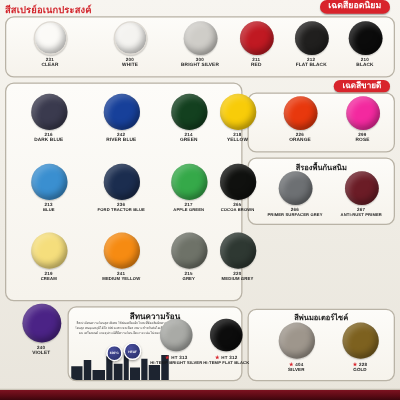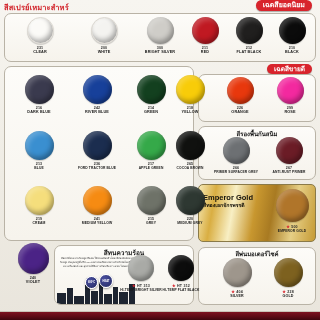--- a/index.html
+++ b/index.html
@@ -92,50 +92,36 @@
   }
   .gold-en { font-size:7.5px; font-weight:bold; color:#14110a; line-height:1; }
   .gold-th { font-size:5.2px; font-weight:bold; color:#14110a; line-height:1; margin-top:1.5px;}
   .gold-right { position:absolute; right:3px; top:4px; text-align:center; width:40px;}
 </style>
 </head>
 <body>
 
 <div class="page">
 
-  <div class="thai-head" style="left:4px; top:1px; font-size:7.5px;">สีสเปรย์เหมาะสำหร์</div>
+  <div class="thai-head" style="left:4px; top:1px; font-size:7.5px;">สีสเปรย์อเนกประสงค์</div>
 
   <div class="pill" style="right:8px; top:0px; font-size:7px;">เฉดสียอดนิยม</div>
 
   <div class="panel" style="left:4px; top:13px; width:312px; height:49px;"></div>
 
   <div class="panel" style="left:4px; top:66px; width:190px; height:175px;"></div>
 
   <div class="pill" style="right:8px; top:64px; font-size:6.5px;">เฉดสีขายดี</div>
 
   <div class="panel" style="left:198px; top:74px; width:118px; height:48px;"></div>
 
   <div class="panel" style="left:198px; top:126px; width:118px; height:54px;">
     <div class="panel-title" style="top:2px; font-size:6px;">สีรองพื้นกันสนิม</div>
   </div>
 
-  <div class="gold-panel" style="left:198px; top:184px; width:118px; height:58px;">
-    <div class="gold-inner">
-      <div class="gold-en">Emperor Gold</div>
-      <div class="gold-th">สีทองเอกจักรพรรดิ</div>
-    </div>
-    <div class="gold-right">
-      <div class="dot" id="goldDot" style="width: 33px; height: 33px; background: rgb(176, 117, 42);"></div>
-      <div class="code">
-        <span class="star">★</span>
-        <span>500</span>
-      </div>
-      <div class="nm" style="font-size:3.3px;">EMPEROR GOLD</div>
-    </div>
-  </div>
 
   <div class="panel" style="left:198px; top:247px; width:118px; height:58px;">
     <div class="panel-title" style="top:1px; font-size:6px;">สีพ่นมอเตอร์ไซค์</div>
   </div>
 
   <div class="panel" style="left:54px; top:245px; width:140px; height:60px; overflow:hidden;">
     <div class="panel-title" style="top:2px; font-size:6.5px;">สีทนความร้อน</div>
     <div class="heat-body" style="left:4px; top:11px; width:78px;">สีสเปรย์ทนความร้อนสูตรพิเศษ ใช้พ่นเคลือบผิวโลหะที่ต้องสัมผัสความร้อนสูง ทนอุณหภูมิได้ถึง 600 องศาเซลเซียส เหมาะสำหรับท่อไอเสีย เตาอบ เครื่องยนต์ และอุปกรณ์ที่มีความร้อน ยึดเกาะแน่น ไม่ลอกล่อน</div>
     <div class="city" style="width:84px;">
       <div class="bld" style="left:2px;  width:9px;  height:11px;"></div>

